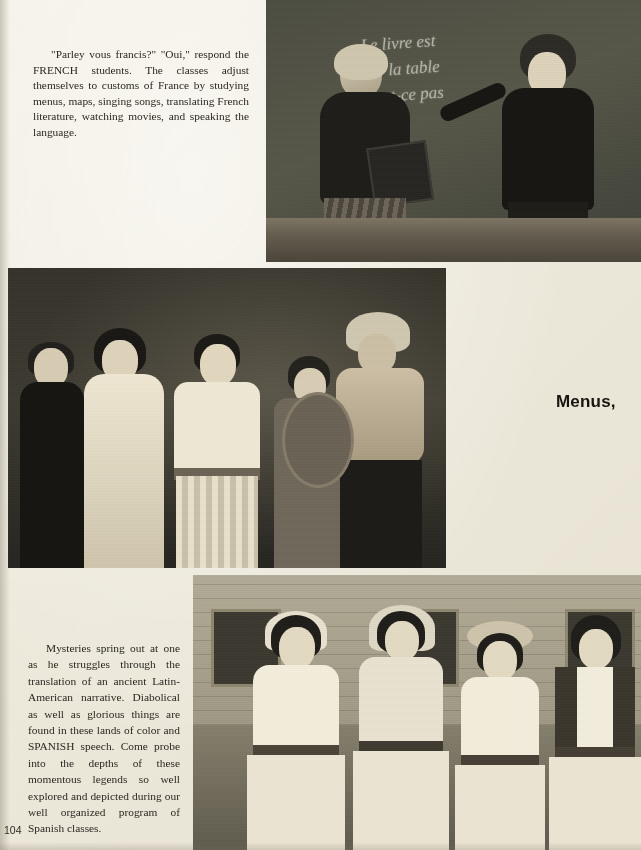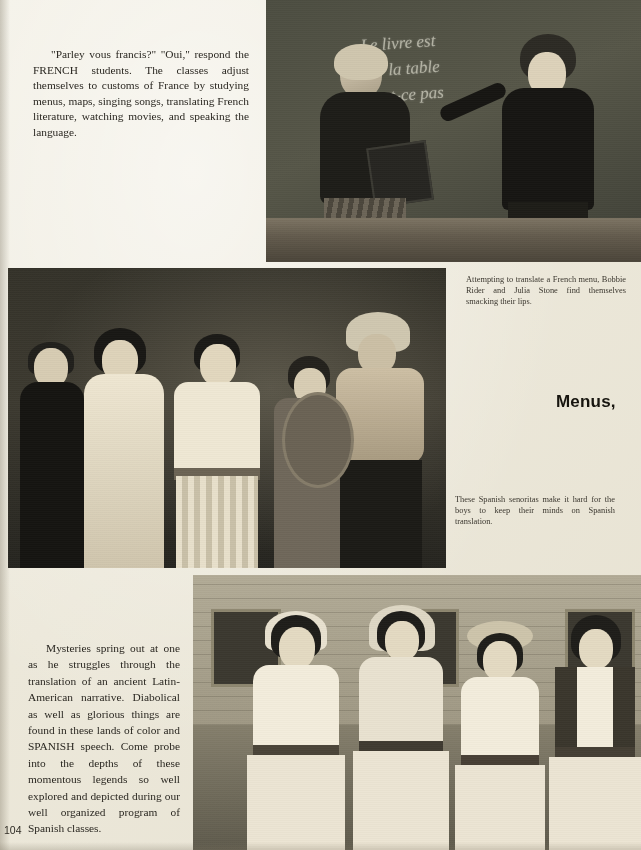--- a/index.html
+++ b/index.html
@@ -392,25 +392,23 @@
     <div class="actor" id="a5">
         <div class="hat"></div>
         <div class="hd"></div>
         <div class="tq"></div>
         <div class="skirt"></div>
         <div class="shield"></div>
       </div>
     <div class="grain"></div>
   </div>
 
-  <div class="caption" id="caption-french">Attempting to translate a French menu, Bobbie Rider and Julia Stone find themselves smacking their lips.</div>
 
   <div id="headline-menus">Menus,</div>
 
-  <div class="caption" id="caption-spanish">These Spanish senoritas make it hard for the boys to keep their minds on Spanish translation.</div>
 
   <div class="col-text" id="text-spanish">
     <p>Mysteries spring out at one as he struggles through the translation of an ancient Latin-American narrative. Diabolical as well as glorious things are found in these lands of color and SPANISH speech. Come probe into the depths of these momentous legends so well explored and depicted during our well organized program of Spanish classes.</p>
   </div>
 
   <div class="photo" id="photo-spanish">
     <div class="wall"></div>
     <div class="brick"></div>
     <div class="window win1"></div>
     <div class="window win2"></div>

